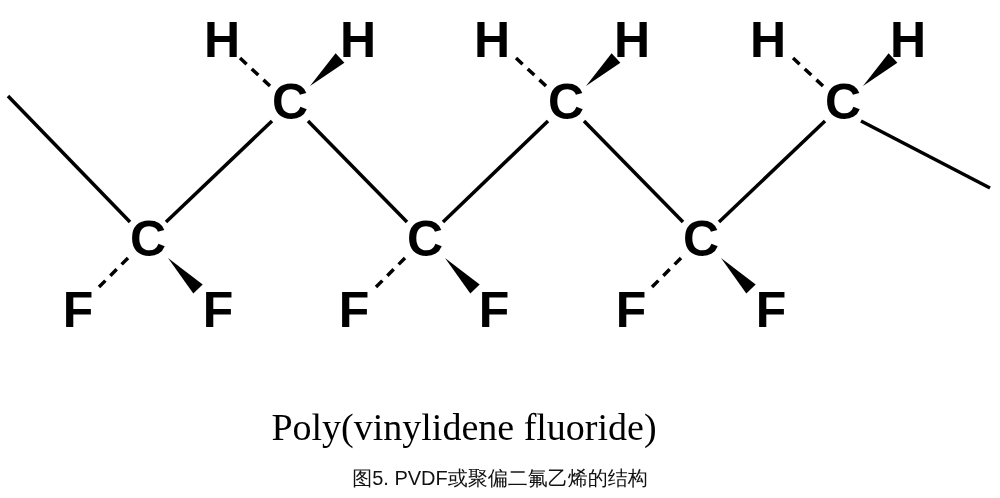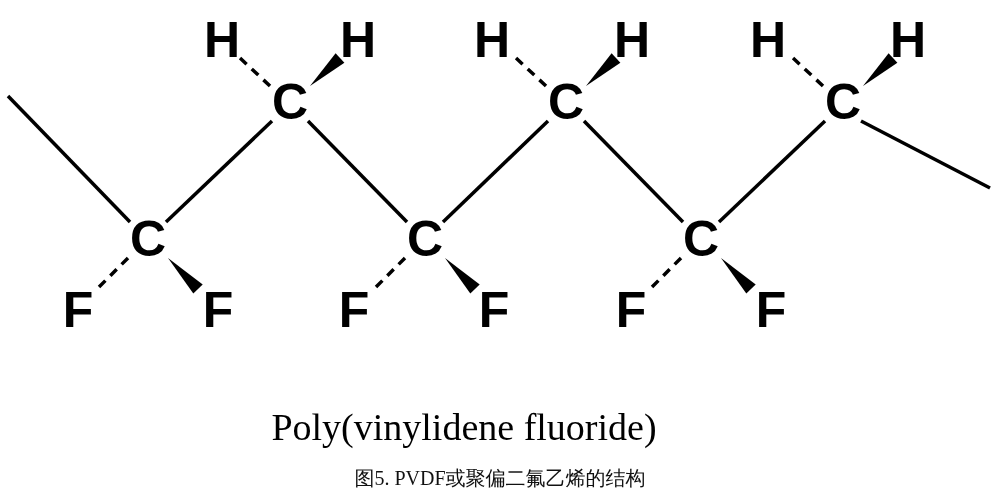--- a/index.html
+++ b/index.html
@@ -47,21 +47,21 @@
       font-family: "Liberation Serif", serif;
       font-size: 38px;
       color: #000000;
     }
     .subcaption {
       position: absolute;
       left: 0;
       top: 465px;
       width: 1000px;
       text-align: center;
-      font-family: Liberation Serif, serif;
+      font-family: Liberation Sans, sans-serif;
       font-size: 20px;
       color: #111111;
     }
   </style>
 </head>
 <body>
 
 <div class="figure-wrap">
 
   <svg width="1000" height="400" viewBox="0 0 1000 400">

